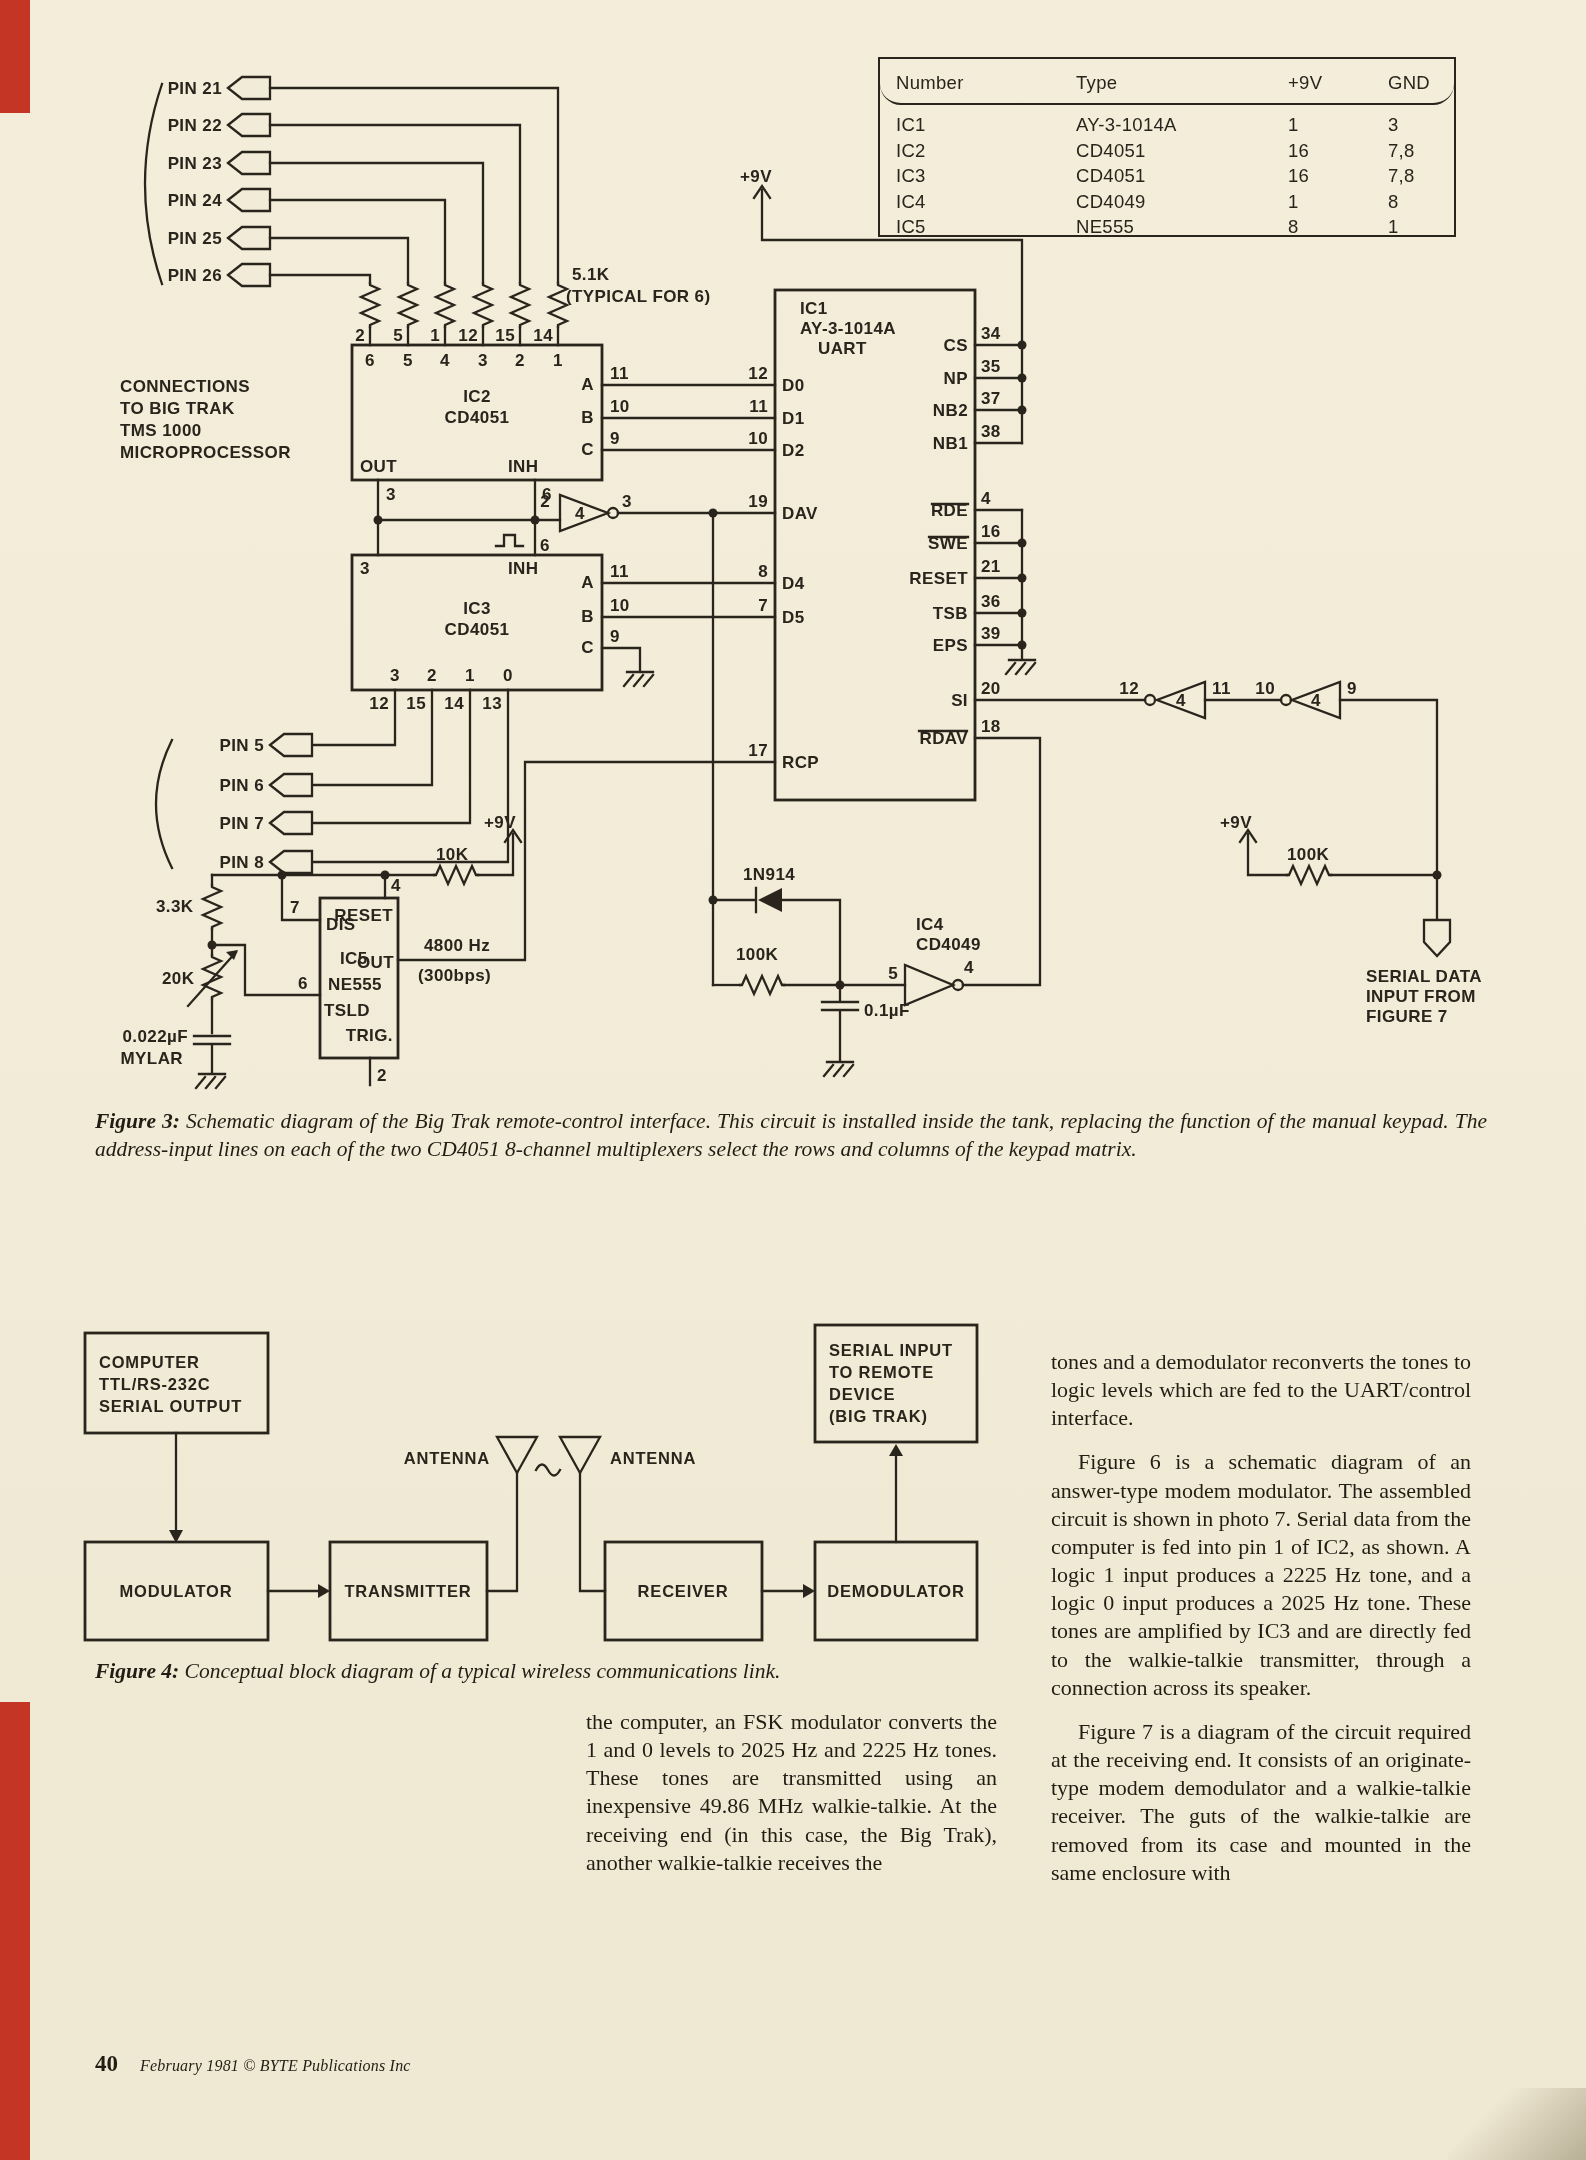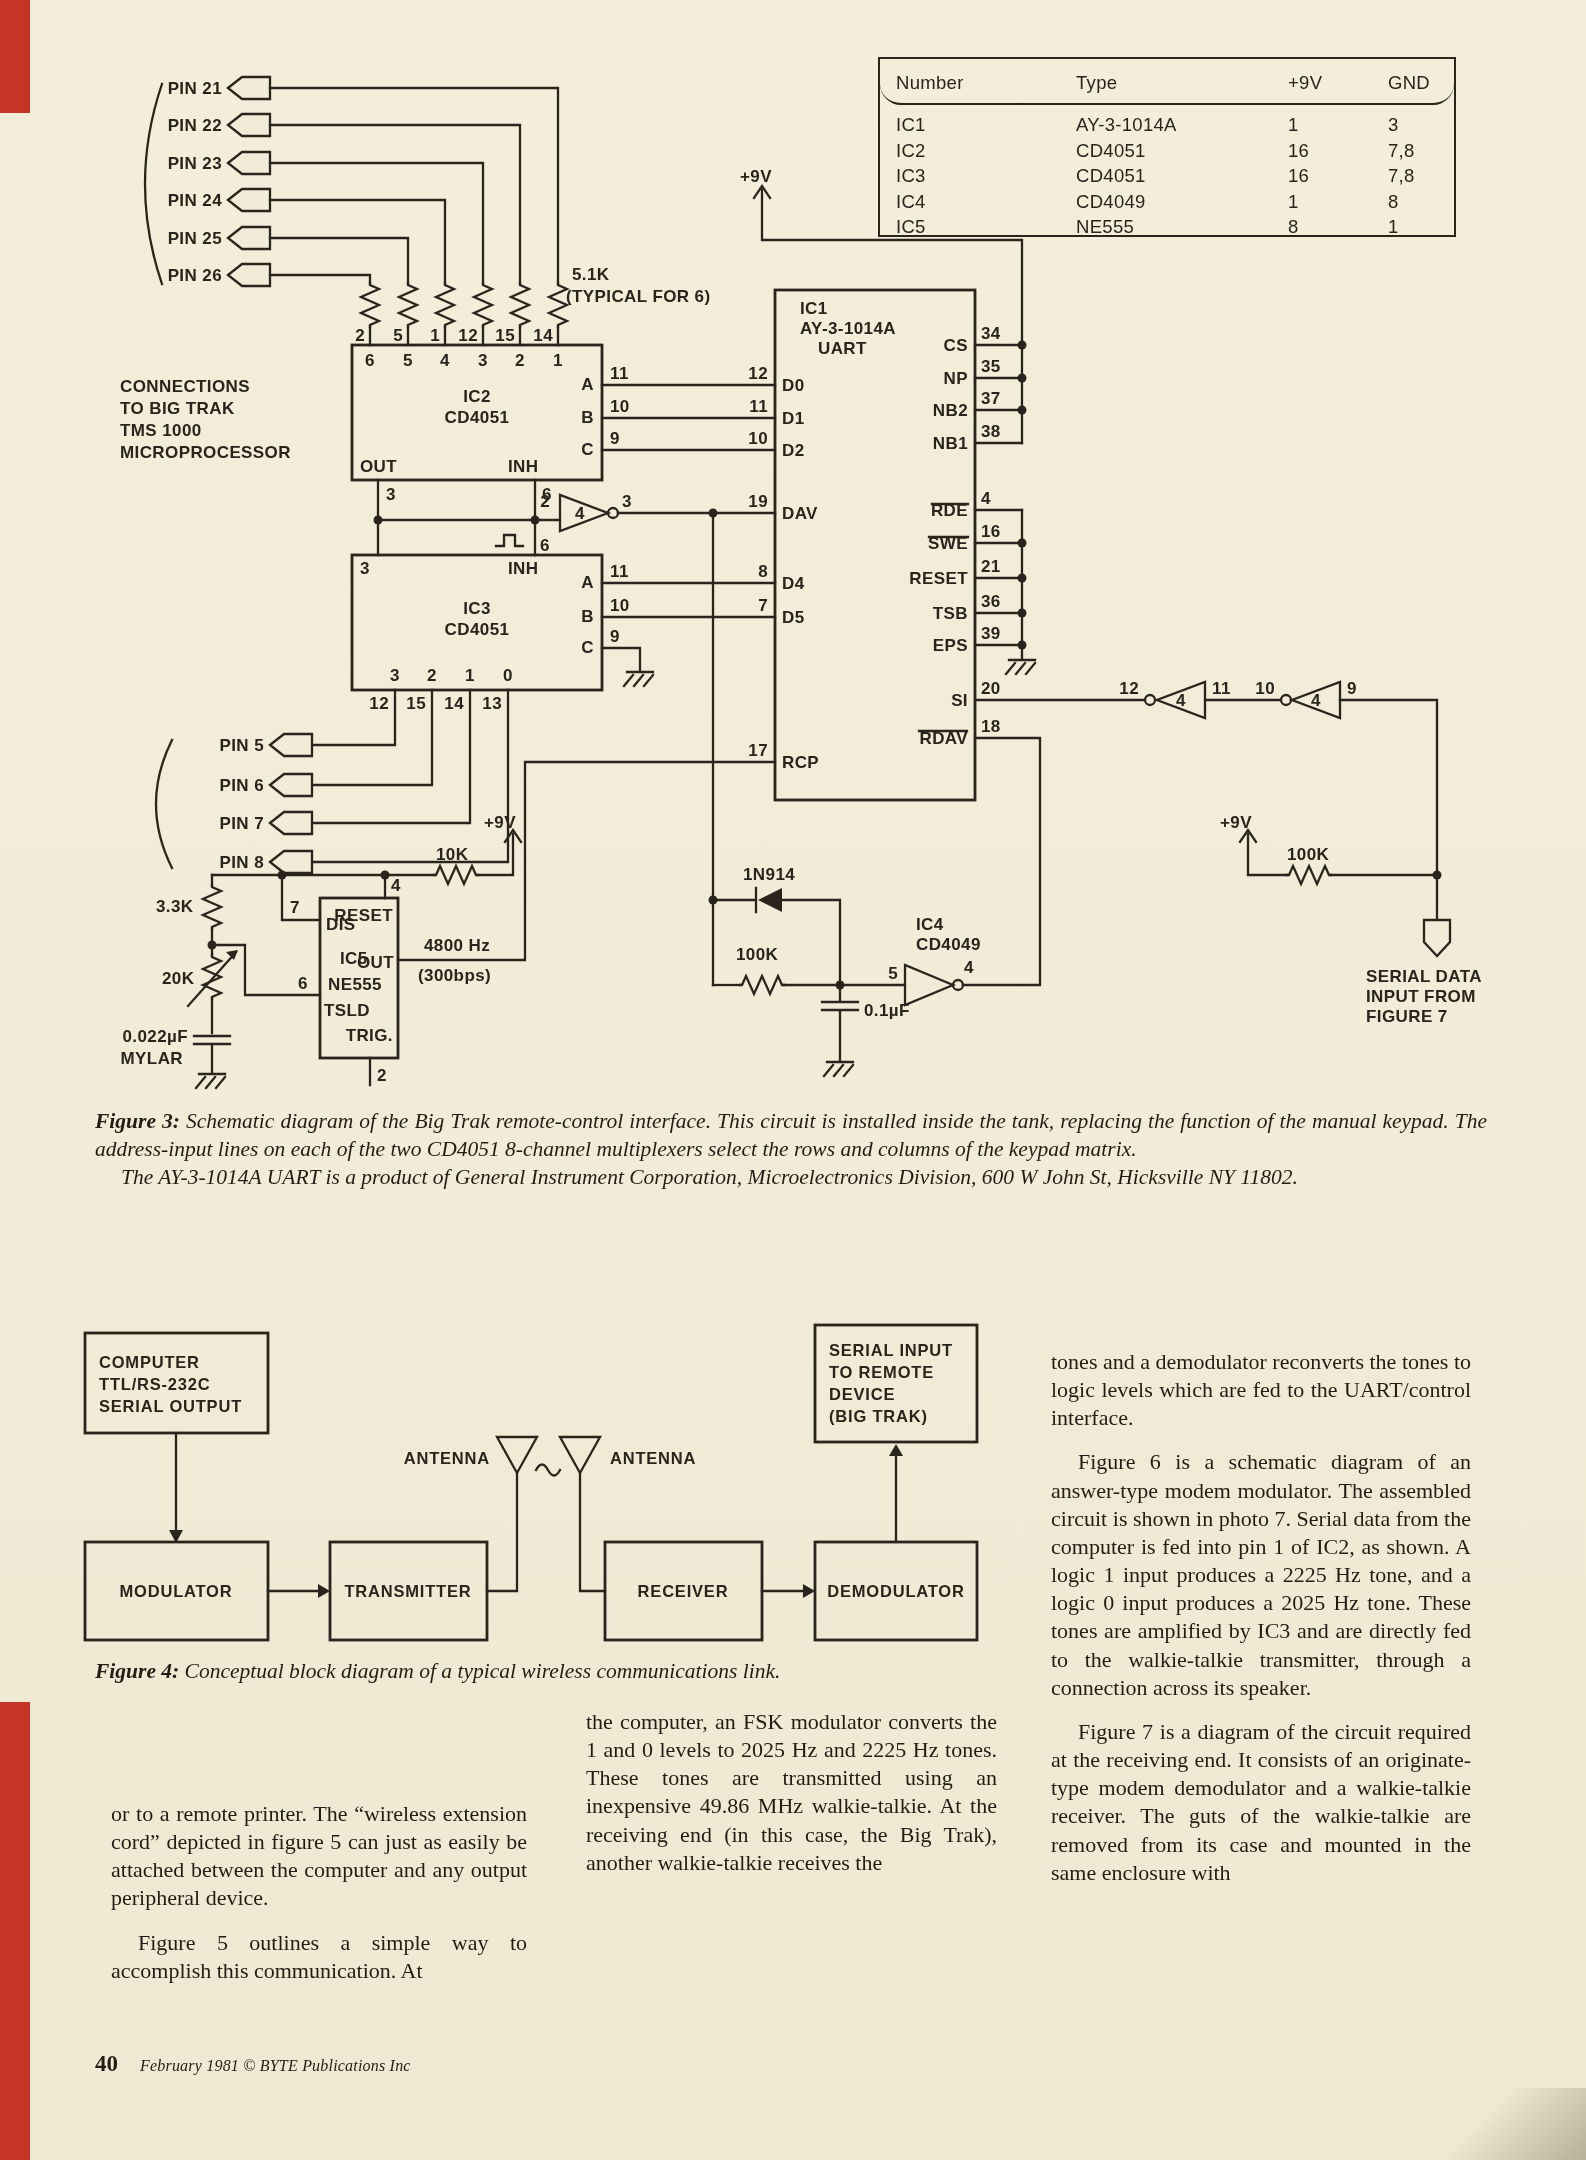--- a/index.html
+++ b/index.html
@@ -411,37 +411,32 @@
         <span>IC5</span>
         <span>NE555</span>
         <span>8</span>
         <span>1</span>
       </div>
     </div>
   </div>
 
   <div class="caption" style="left:95px;top:1108px;width:1392px">
     <p><b>Figure 3:</b> <span>Schematic diagram of the Big Trak remote-control interface. This circuit is installed inside the tank, replacing the function of the manual keypad. The address-input lines on each of the two CD4051 8-channel multiplexers select the rows and columns of the keypad matrix.</span></p>
-    <p class="cap-ind"><span>The AY-3-1014A UART is a product of General Instrument Corporation, Microelectronics Division, 600 W John St, Hicksville NY 11802.</span></p>
   </div>
 
   <div class="caption" style="left:95px;top:1658px;width:950px">
     <p><b>Figure 4:</b> <span>Conceptual block diagram of a typical wireless communications link.</span></p>
   </div>
 
   <div class="col serif" style="left:1035px;top:1332px;width:452px">
     <p>tones and a demodulator reconverts the tones to logic levels which are fed to the UART/control interface.</p>
     <p class="ind">Figure 6 is a schematic diagram of an answer-type modem modulator. The assembled circuit is shown in photo 7. Serial data from the computer is fed into pin 1 of IC2, as shown. A logic 1 input produces a 2225 Hz tone, and a logic 0 input produces a 2025 Hz tone. These tones are amplified by IC3 and are directly fed to the walkie-talkie transmitter, through a connection across its speaker.</p>
     <p class="ind">Figure 7 is a diagram of the circuit required at the receiving end. It consists of an originate-type modem demodulator and a walkie-talkie receiver. The guts of the walkie-talkie are removed from its case and mounted in the same enclosure with</p>
   </div>
 
-  <div class="col serif" style="left:95px;top:1784px;width:448px">
-    <p>or to a remote printer. The “wireless extension cord” depicted in figure 5 can just as easily be attached between the computer and any output peripheral device.</p>
-    <p class="ind">Figure 5 outlines a simple way to accomplish this communication. At</p>
-  </div>
 
   <div class="col serif" style="left:570px;top:1692px;width:443px">
     <p>the computer, an FSK modulator converts the 1 and 0 levels to 2025 Hz and 2225 Hz tones. These tones are transmitted using an inexpensive 49.86 MHz walkie-talkie. At the receiving end (in this case, the Big Trak), another walkie-talkie receives the</p>
   </div>
 
   <div class="footer">
     <span class="pg">40</span><span class="ft">February 1981 © BYTE Publications Inc</span>
   </div>
 
 </div>

